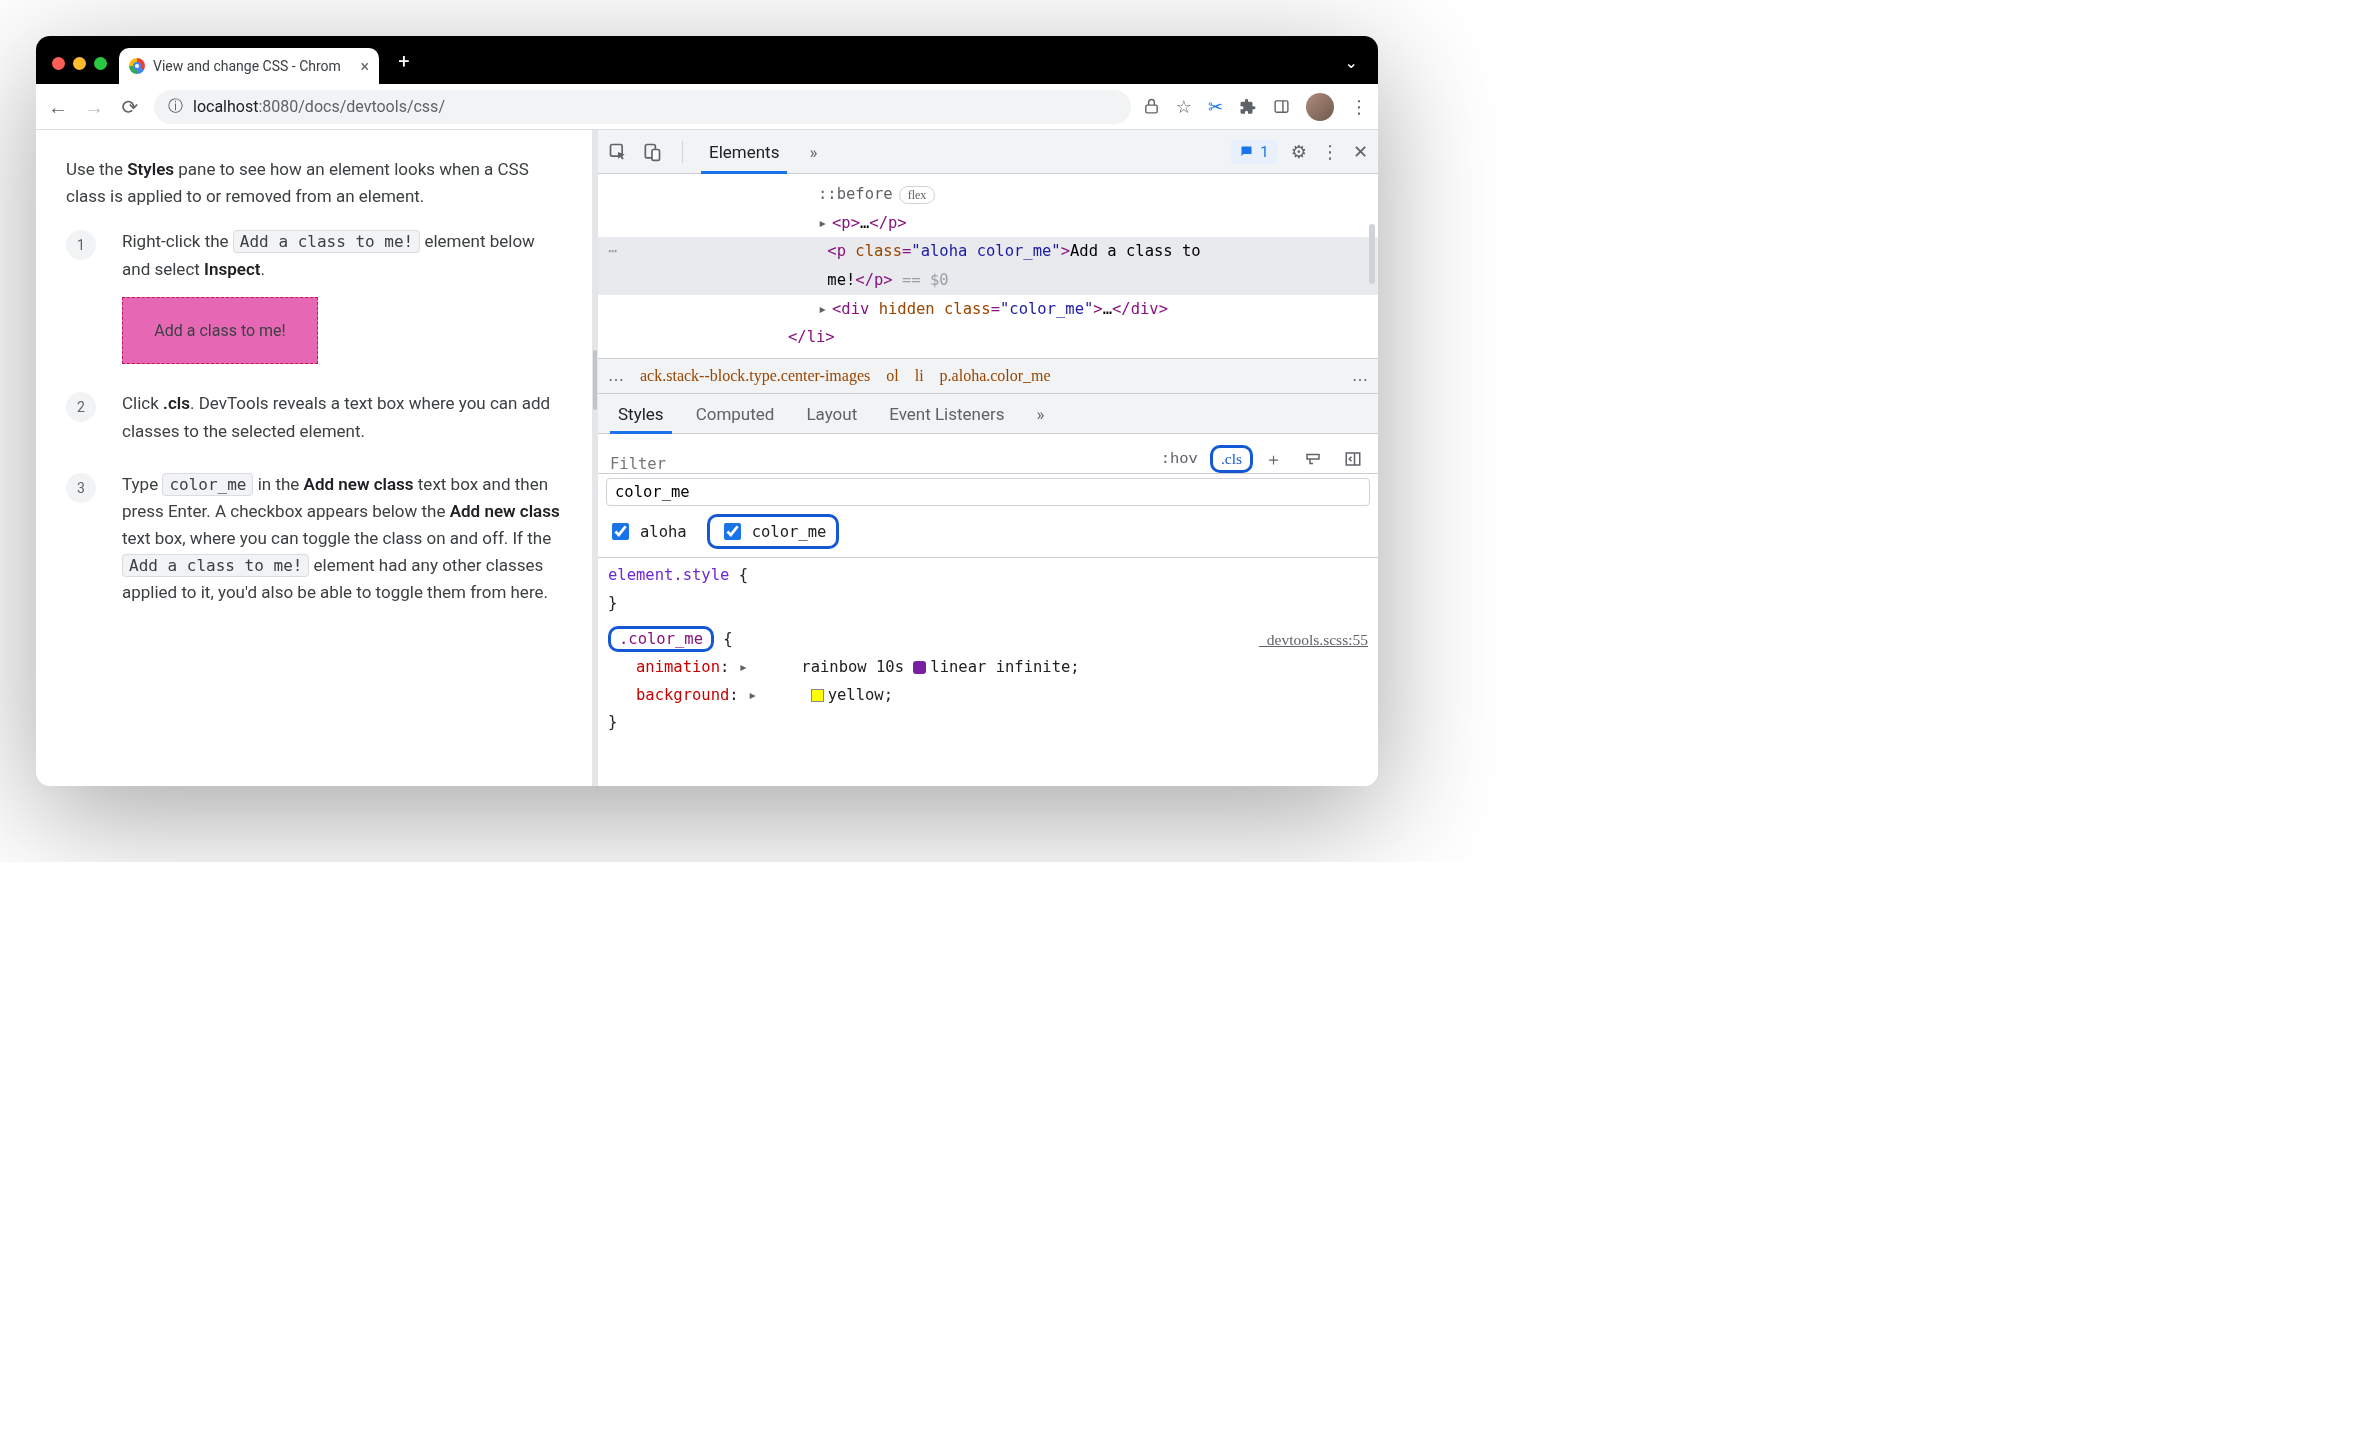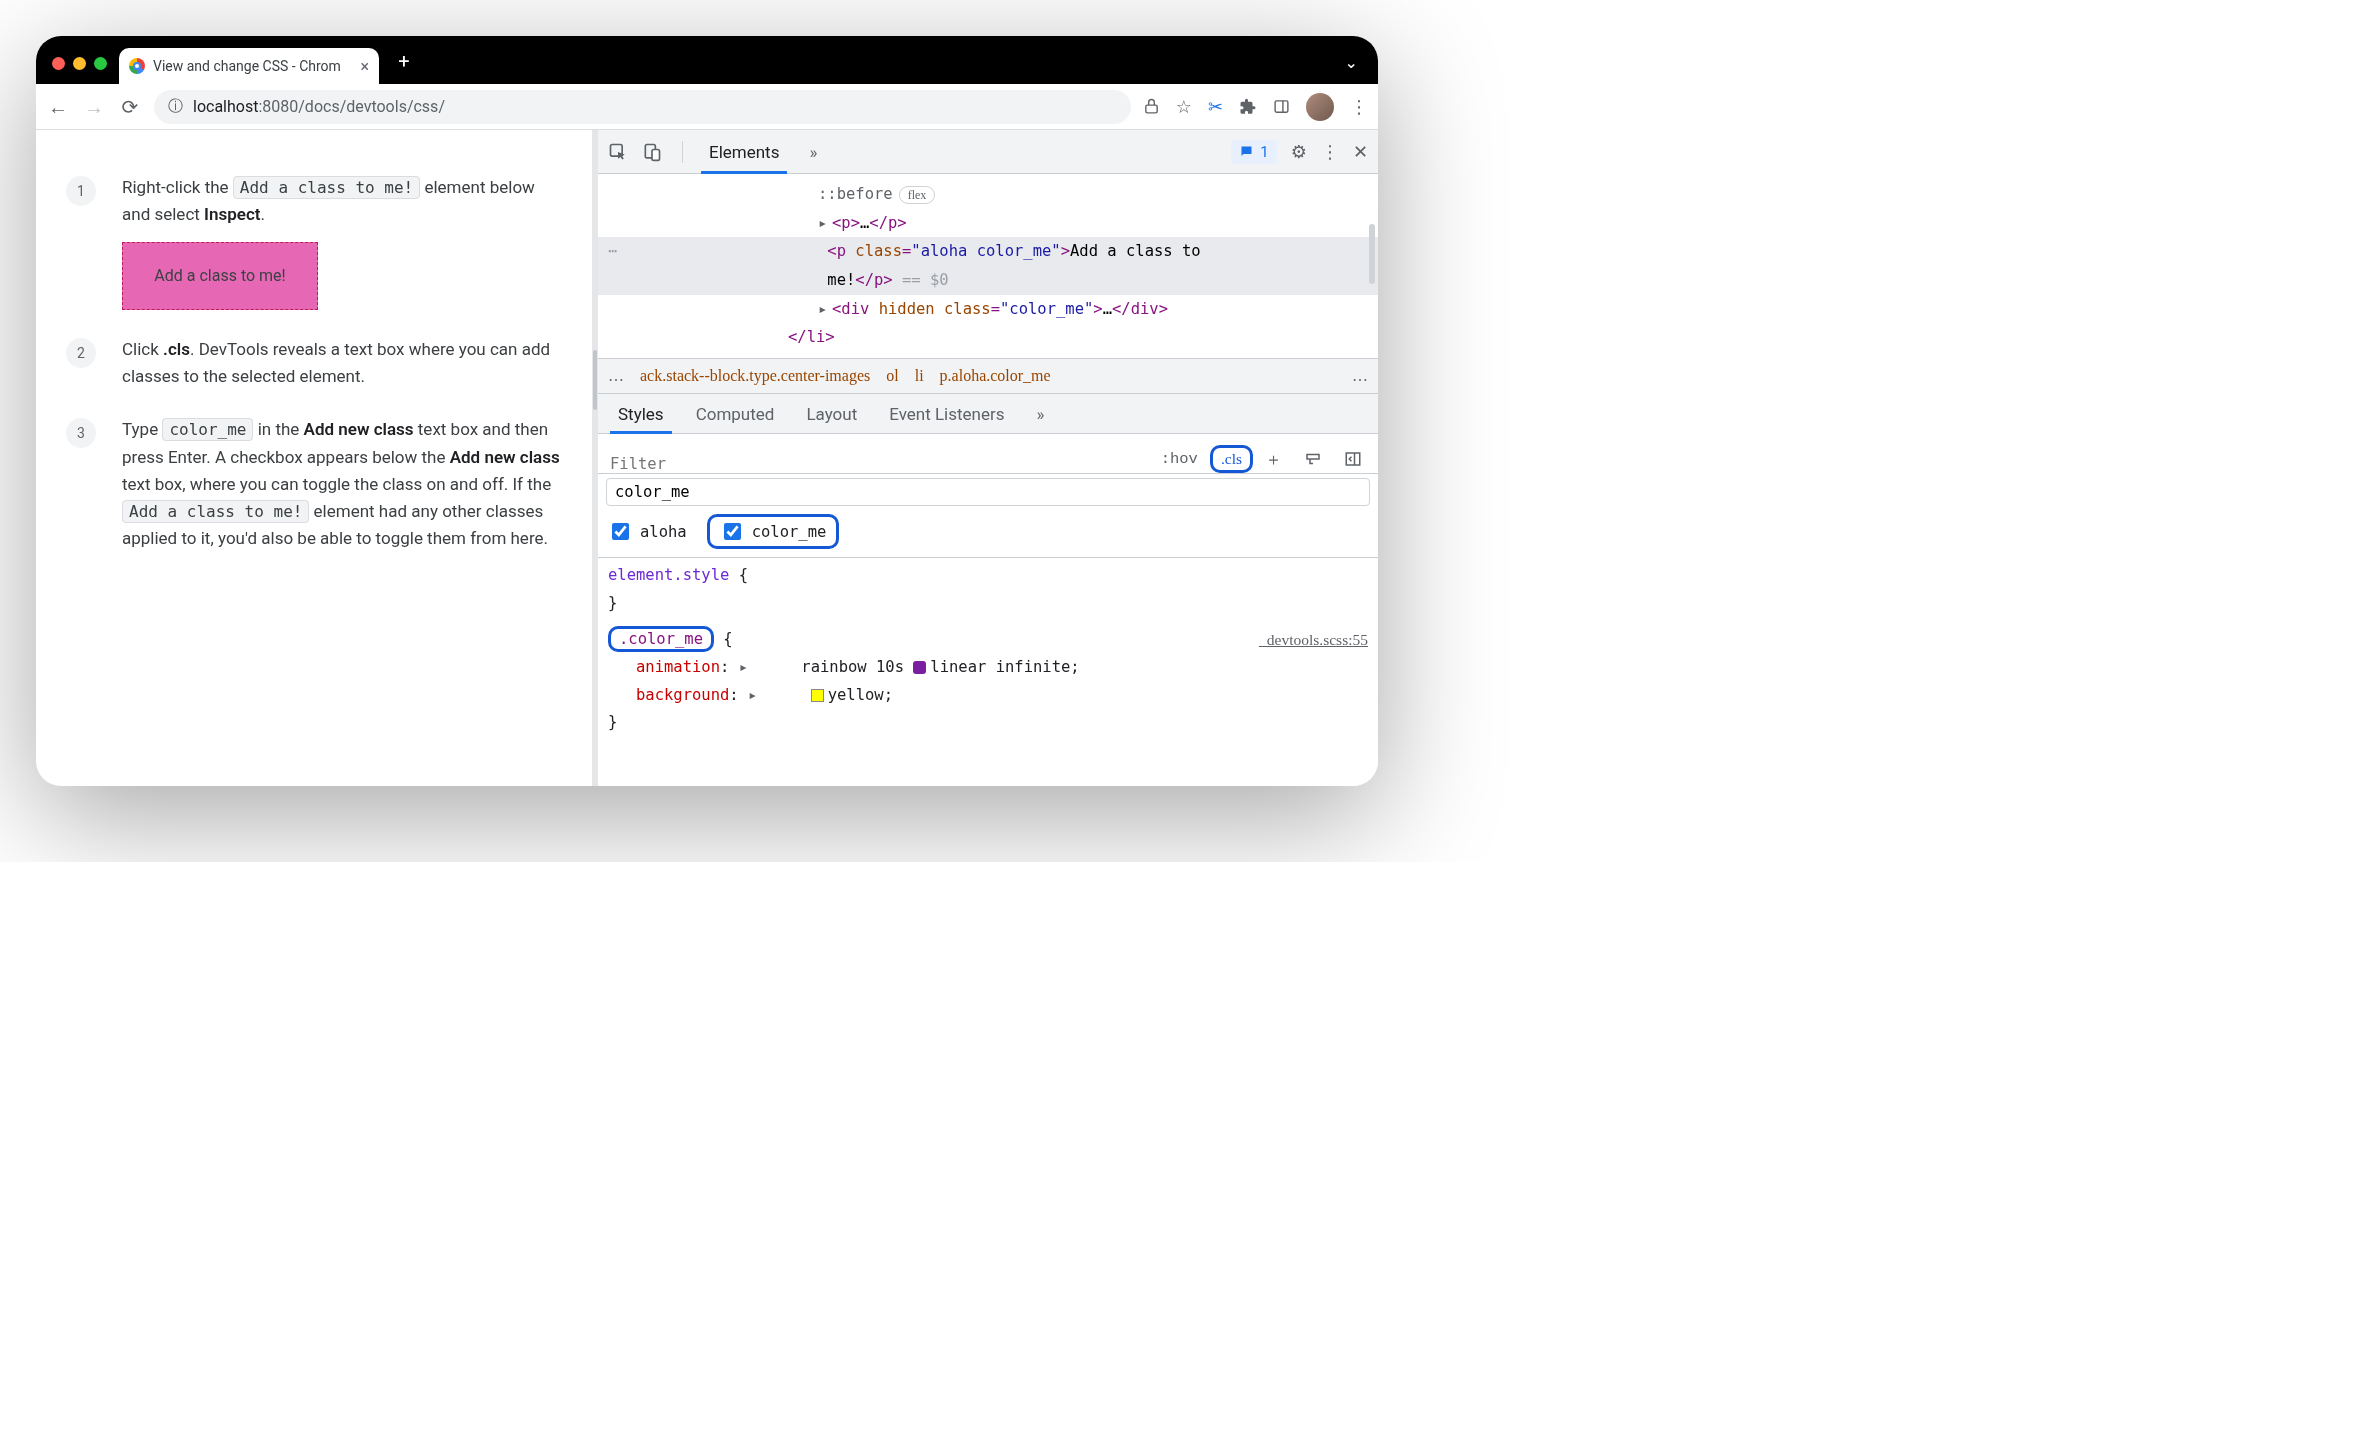--- a/index.html
+++ b/index.html
@@ -21,21 +21,21 @@
     --highlight-blue: #1558d6;
     --crumb-orange: #994500;
     --pink: #e668b4;
   }
   * { box-sizing: border-box; }
   html,body { margin:0; padding:0; font-family: -apple-system, BlinkMacSystemFont, "Segoe UI", Roboto, sans-serif; color:var(--text); }
 
   .stage { width:1414px; height:862px; position:relative; background:transparent; }
   .shadow-wrap { position:absolute; inset:36px; filter: drop-shadow(0 30px 60px rgba(0,0,0,.35)); }
   .browser {
-    width:100%; height:750px; background:#fff; border-radius:25px; overflow:hidden;
+    width:100%; height:750px; background:#fff; border-radius:14px; overflow:hidden;
     display:flex; flex-direction:column;
   }
 
   
   .tabstrip {
     background:var(--chrome-bg); height:48px; display:flex; align-items:flex-end; padding:0 12px;
   }
   .traffic { display:flex; gap:8px; align-items:center; margin:0 12px 14px 4px; }
   .tl { width:13px; height:13px; border-radius:50%; }
   .tl.red{background:#ff5f57;} .tl.yel{background:#febc2e;} .tl.grn{background:#28c840;}
@@ -238,20 +238,23 @@
               </svg>
       </span>
       <span class="avatar"></span>
       <span class="kebab">⋮</span>
     </div>
   </div>
 
   <div class="content">
 
     <div class="page">
+      <p>
+        <span>Use the </span><b>Styles</b><span> pane to see how an element looks when a CSS class is applied to or removed from an element.</span>
+      </p>
       <ol>
         <li>
           <span>Right-click the </span><code>Add a class to me!</code><span> element below and select </span><b>Inspect</b><span>.</span>
           <div class="demo-box">Add a class to me!</div>
         </li>
         <li>
           <span>Click </span><b>.cls</b><span>. DevTools reveals a text box where you can add classes to the selected element.</span>
         </li>
         <li>
           <span>Type </span><code>color_me</code><span> in the </span><b>Add new class</b><span> text box and then press Enter. A checkbox appears below the </span><b>Add new class</b><span> text box, where you can toggle the class on and off. If the </span><code>Add a class to me!</code><span> element had any other classes applied to it, you'd also be able to toggle them from here.</span>

